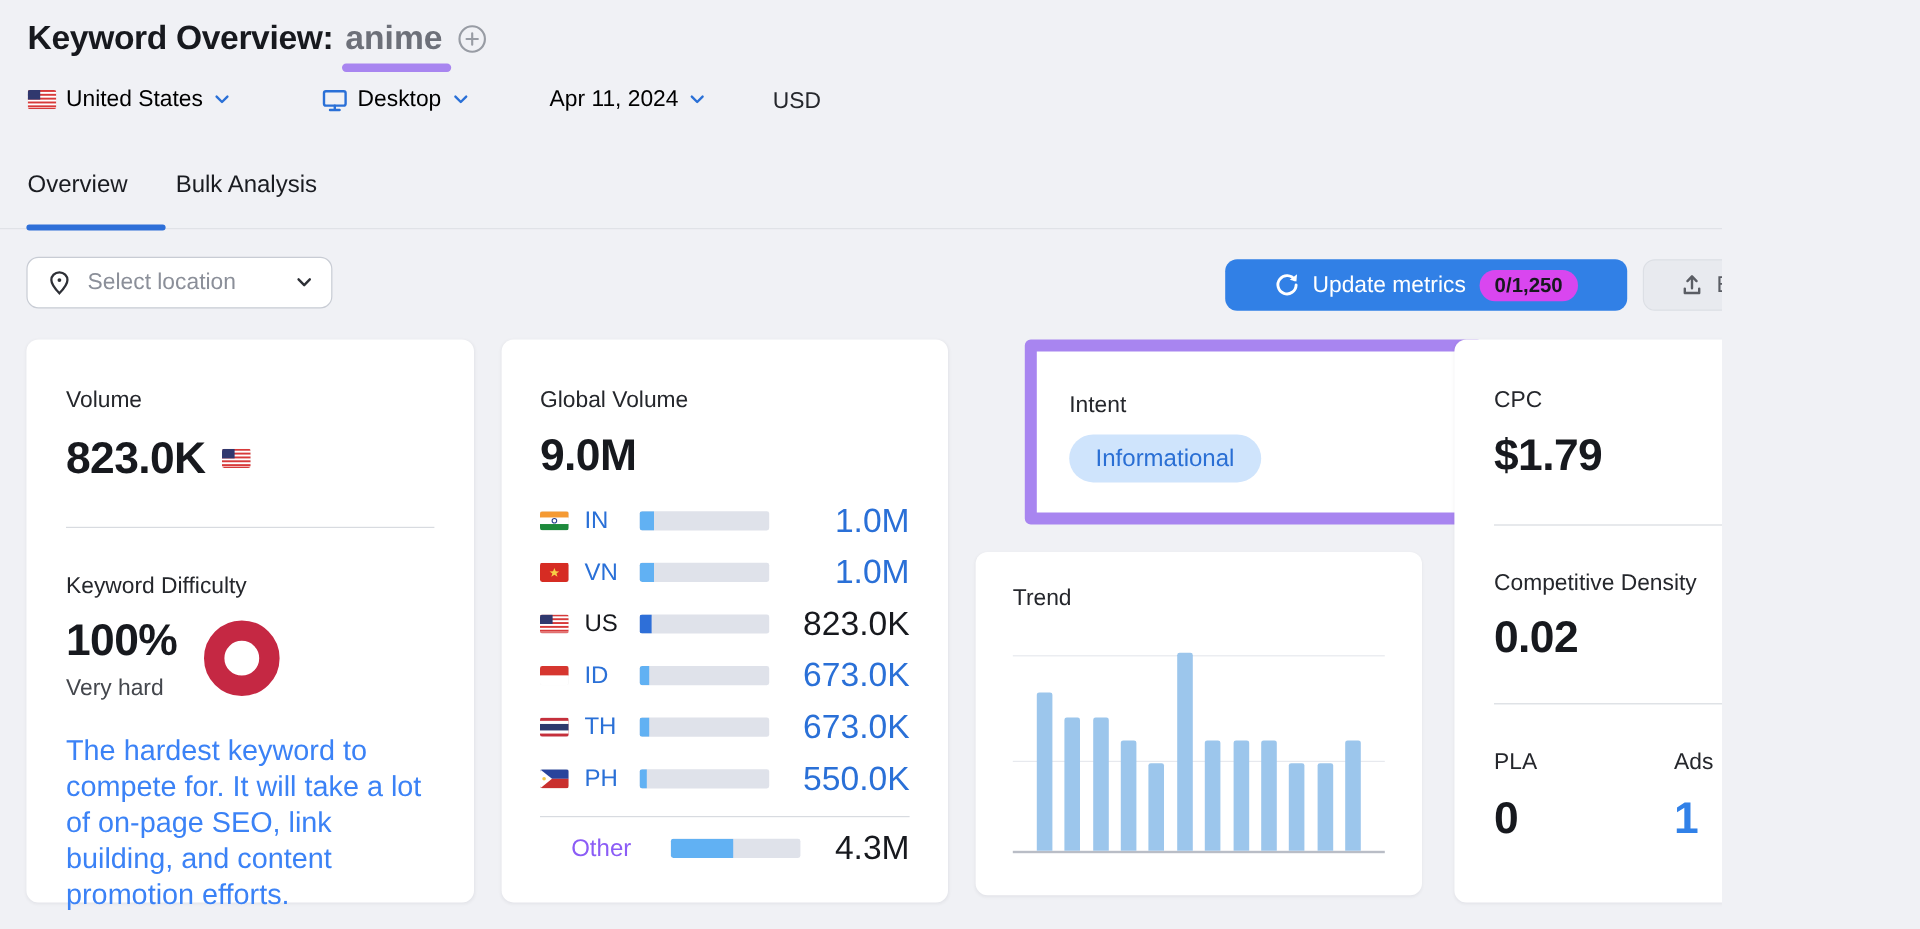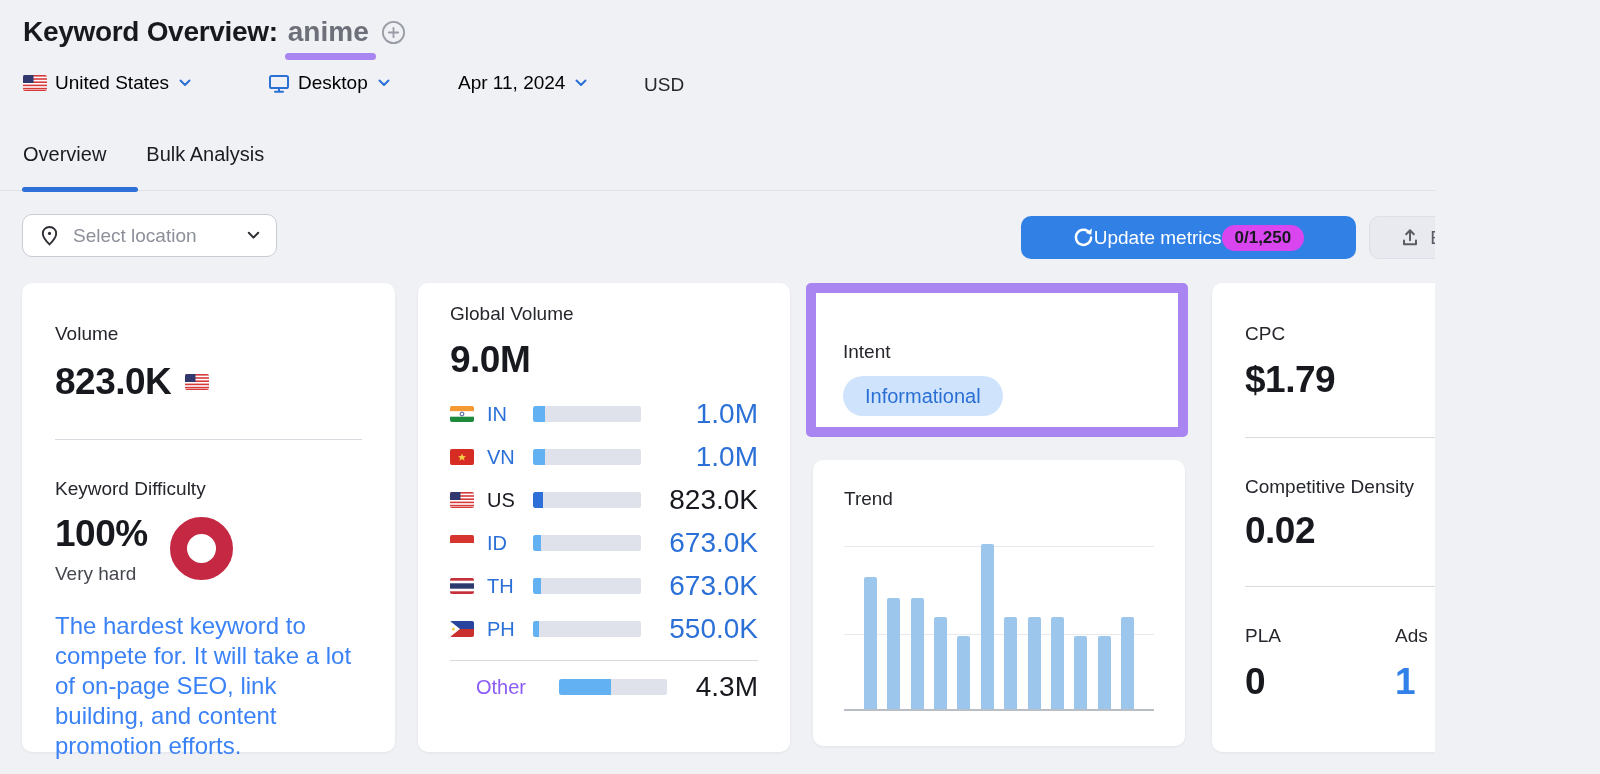--- a/index.html
+++ b/index.html
@@ -29,21 +29,21 @@
   .tab-underline { position:absolute; left:22px; top:187px; width:116px; height:5px; background:#2e6fd8; border-radius:3px; z-index:2; }
   .hdr-divider { position:absolute; left:0; top:190px; width:1600px; height:1px; background:#e0e2e7; }
 
   
   .btn-loc { position:absolute; left:22px; top:214px; width:255px; height:43px;
     background:#fff; border:1px solid #c8ccd4; border-radius:10px;
     display:flex; align-items:center; padding:0 16px; gap:13px; cursor:pointer; }
   .btn-loc .lbl { flex:1; font-size:19px; color:#8b8f99; }
   .btn-upd { position:absolute; left:1021px; top:216px; width:335px; height:43px;
     background:#3180e6; border:none; border-radius:10px; display:flex; align-items:center;
-    justify-content:center; cursor:pointer; }
+    justify-content:center; gap:11px; cursor:pointer; }
   .btn-upd .lbl { color:#fff; font-size:19px; font-weight:500; }
   .btn-upd .pill { background:#d946ef; border-radius:999px; padding:3px 13px; font-size:17px; font-weight:700; color:#17191e; }
   .btn-exp { position:absolute; left:1369px; top:216px; width:212px; height:43px;
     background:#e8eaef; border:1px solid #dcdfe5; border-radius:10px; display:flex; align-items:center;
     justify-content:center; gap:10px; cursor:pointer; }
   .btn-exp .lbl { color:#5a5d64; font-size:19px; font-weight:500; }
 
   
   .card { position:absolute; background:#fff; border-radius:10px; box-shadow:0 1px 3px rgba(23,25,30,.06); }
   .card-label { font-size:19px; color:#25272c; }
@@ -53,40 +53,40 @@
   .card-volume { left:22px; top:283px; width:373px; height:469px; padding:40px 33px; }
   .vol-row { display:flex; align-items:center; gap:14px; margin-top:16px; }
   .card-volume .divider { margin-top:36px; }
   .kd-label { margin-top:38px; }
   .kd-row { display:flex; align-items:flex-start; margin-top:15px; }
   .kd-col .big-val { line-height:38px; }
   .kd-level { font-size:19px; color:#44474d; margin-top:10px; }
   .kd-donut { width:63px; height:63px; border:17px solid #c52843; border-radius:50%; margin-left:22px; margin-top:2px; }
   .kd-desc { margin-top:26px; width:302px; font-size:24px; line-height:30px; color:#3b82f6; }
 
-  .card-gv { left:418px; top:283px; width:372px; height:469px; padding:20px 32px; }
+  .card-gv { left:418px; top:283px; width:372px; height:469px; padding:40px 32px; }
   .card-gv .big-val { margin-top:14px; }
   .gv-rows { margin-top:21px; }
   .gv-row { display:flex; align-items:center; height:24px; margin-bottom:19px; }
   .flag { width:24px; height:16px; display:inline-flex; border-radius:2px; overflow:hidden;
           box-shadow:inset 0 0 0 1px rgba(0,0,0,.08); flex:none; }
   .flag svg { width:24px; height:16px; display:block; }
   .gv-code { margin-left:13px; width:46px; font-size:20px; text-decoration:none; }
   .link { color:#2a70d7; cursor:pointer; }
   .plain { color:#17191e; }
   .gv-track { width:108px; height:16px; background:#dfe2ea; border-radius:2px; overflow:hidden; flex:none; }
   .gv-fill { display:block; height:100%; background:#61b1f3; border-radius:2px 0 0 2px; }
   .gv-fill.us { background:#2e6fd8; }
   .gv-value { flex:1; text-align:right; font-size:28px; }
   .gv-divider { margin:17px 0 0 0; }
   .gv-other { display:flex; align-items:center; height:24px; margin-top:14px; }
   .gv-other .olabel { width:83px; font-size:20px; color:#8b5cf6;margin-left:26px; }
 
-  .intent-box { position:absolute; left:806px; top:283px; width:382px; height:154px;
-    background:#fff; border:10px solid #a885f0; border-radius:5px; padding:48px 27px; }
+  .intent-box { position:absolute; left:854px; top:283px; width:382px; height:154px;
+    background:#fff; border:10px solid #a885f0; border-radius:5px; padding:34px 27px; }
   .intent-badge { display:inline-flex; align-items:center; height:40px; margin-top:13px;
     padding:0 22px; background:#cfe4fc; border-radius:20px; color:#2a6fd4; font-size:20px; cursor:pointer; }
 
   .card-trend { left:813px; top:460px; width:372px; height:286px; padding:28px 31px; }
   .trend-chart { position:relative; margin-top:36px; height:165px; border-bottom:2px solid #b9bdc6; }
   .gridline { position:absolute; left:0; right:0; height:1px; background:#e7e9ee; }
   .gl-top { top:0; } .gl-mid { top:54%; }
   .bars { position:absolute; left:20px; right:20px; bottom:0; top:0;
     display:flex; align-items:flex-end; justify-content:space-between; }
   .tbar { width:13px; background:#9cc6ec; border-radius:2px 2px 0 0; }

